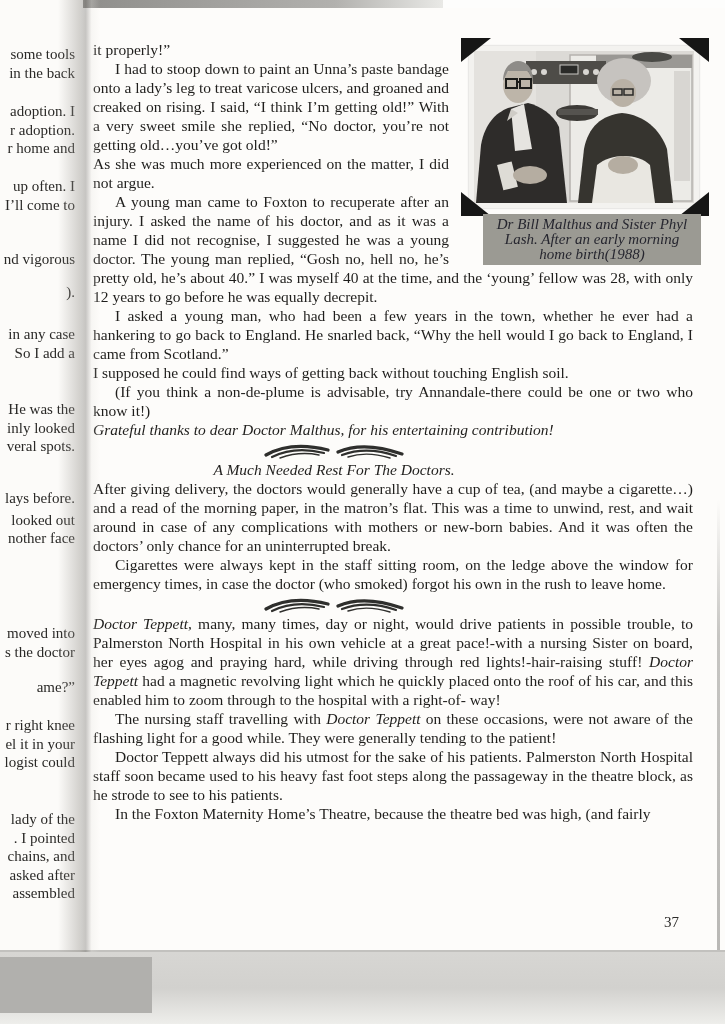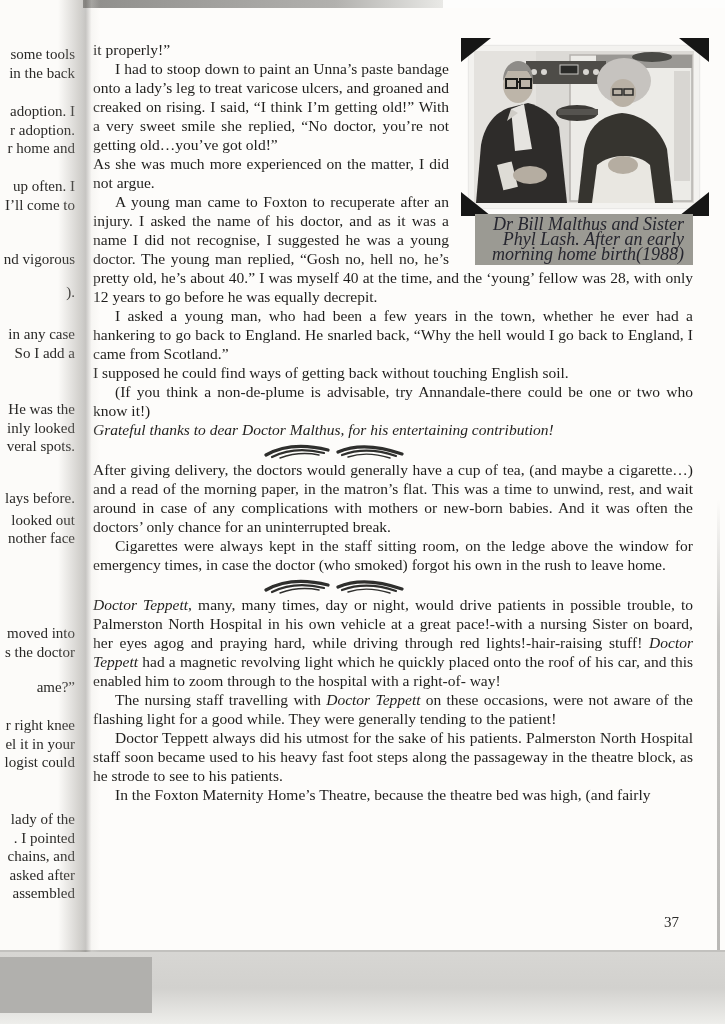--- a/index.html
+++ b/index.html
@@ -46,23 +46,23 @@
   .photo-float { float:right; width:242px; height:224px; margin:4px -12px 0 14px; position:relative; }
   .photo-print { position:absolute; left:6px; top:2px; width:230px; height:162px;
     background:#f3f2ef; box-sizing:border-box; padding:5px;
     box-shadow:0 0 2px rgba(0,0,0,0.25); }
   .photo-img { width:100%; height:100%; display:block; }
   .corner { position:absolute; width:30px; height:24px; background:#161616; }
   .corner.tl { left:-2px;  top:-6px;    clip-path:polygon(0 0,100% 0,0 100%); }
   .corner.tr { right:-4px; top:-6px;    clip-path:polygon(0 0,100% 0,100% 100%); }
   .corner.bl { left:-2px;  top:148px;   clip-path:polygon(0 0,0 100%,100% 100%); }
   .corner.br { right:-4px; top:148px;   clip-path:polygon(100% 0,100% 100%,0 100%); }
-  .photo-caption { position:absolute; left:12px; top:170px; width:200px; padding:3px 9px;
-    background:#9b9a93; color:#26262f; font-style:italic; font-size:18px;
-    line-height:15px; text-align:right; text-indent:0; }
+  .photo-caption { position:absolute; left:20px; top:170px; width:200px; padding:3px 9px;
+    background:#9b9a93; color:#26262f; font-style:italic; font-size:15px;
+    line-height:15px; text-align:center; text-indent:0; }
 
   
   .page-number { position:absolute; left:664px; top:914px; width:32px;
     font-size:15px; color:#2a2927; }
 
   
   .right-edge { position:absolute; left:717px; top:500px; width:3px; height:452px;
     background:linear-gradient(to bottom, rgba(198,197,194,0), #c6c5c2 30%, #b9b8b5); }
 
   
@@ -181,20 +181,21 @@
             <path d="M2 13 C 18 4, 40 2, 64 8" stroke-width="3.2"></path>
             <path d="M8 15 C 22 8, 40 6, 60 11" stroke-width="2.2"></path>
             <path d="M16 16 C 27 12, 40 10, 55 13" stroke-width="1.4"></path>
             <path d="M74 10 C 90 3, 112 3, 138 12" stroke-width="3.2"></path>
             <path d="M78 13 C 94 7, 112 7, 132 14" stroke-width="2.2"></path>
             <path d="M84 15 C 96 11, 110 11, 126 16" stroke-width="1.4"></path>
           </g>
         </svg>
       </div>
 
+      <p class="center-block it mt-tiny">A Much Needed Rest For The Doctors.</p>
 
       <p class="mt-gap">After giving delivery, the doctors would generally have a cup of tea, (and maybe a cigarette…) and a read of the morning paper, in the matron’s flat.  This was a time to unwind, rest, and wait around in case of any complications with mothers or new-born babies. And it was often the doctors’ only chance for an uninterrupted break.</p>
       <p class="indent">Cigarettes were always kept in the staff sitting room, on the ledge above the window for emergency times, in case the doctor (who smoked) forgot his own in the rush to leave home.</p>
 
       <div class="center-block orn mt-tiny">
         <svg width="140" height="18" viewBox="0 0 140 18">
           <g stroke="#2f2f2d" fill="none" stroke-linecap="round">
             <path d="M2 13 C 18 4, 40 2, 64 8" stroke-width="3.2"></path>
             <path d="M8 15 C 22 8, 40 6, 60 11" stroke-width="2.2"></path>
             <path d="M16 16 C 27 12, 40 10, 55 13" stroke-width="1.4"></path>

